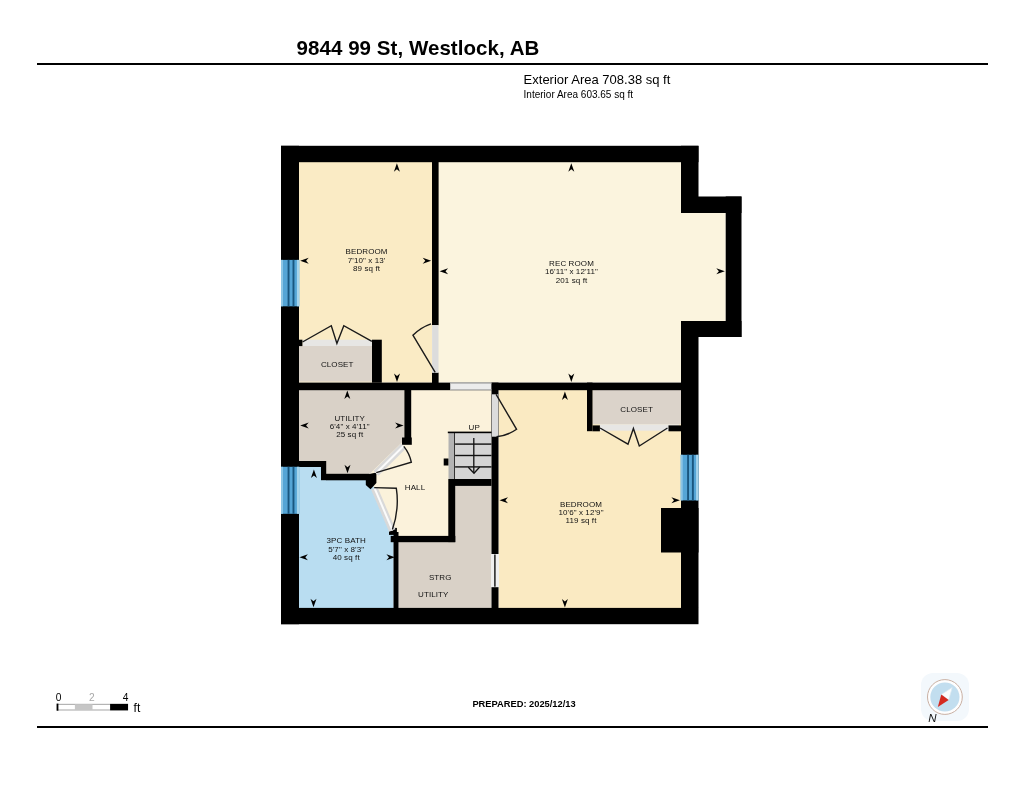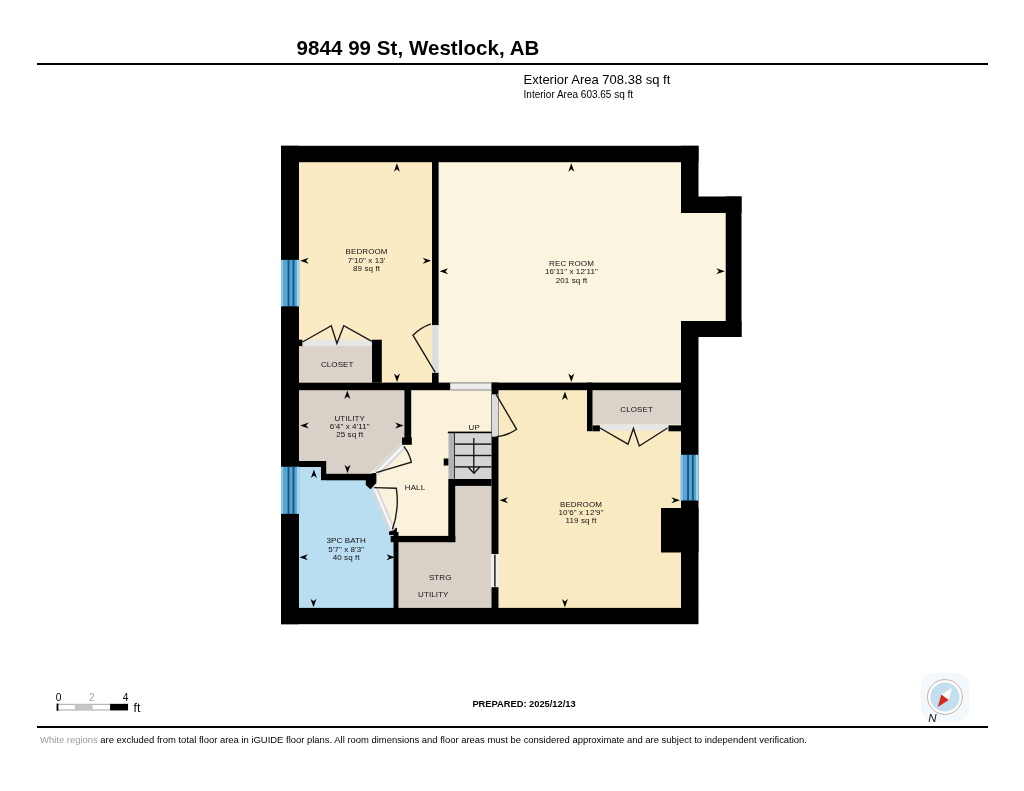--- a/index.html
+++ b/index.html
@@ -272,14 +272,13 @@
 <polygon points="937.8,707 941.3,694.5 948.7,699.9" fill="#D42A20"></polygon>
 
 <text x="932.5" y="722" font-family="Liberation Sans,sans-serif" font-size="11.5" font-style="italic" fill="#111" text-anchor="middle">N</text>
 </g>
 </svg>
 
 <div class="abs" style="left:12px;top:699px;width:1024px;text-align:center;font-size:9.3px;font-weight:bold;color:#000;">PREPARED: 2025/12/13</div>
 
 <div class="abs" style="left:37px;top:725.7px;width:951px;height:2px;background:#000;"></div>
 
-<div class="abs" style="left:40px;top:734px;font-size:9.45px;color:#000;"><span style="color:#9a9a9a;">White regions</span> are excluded from total floor area in iGUIDE floor plans. All room dimensions and floor areas must be considered approximate and are subject to independent verification.</div>
 </div>
 
 </body></html>

